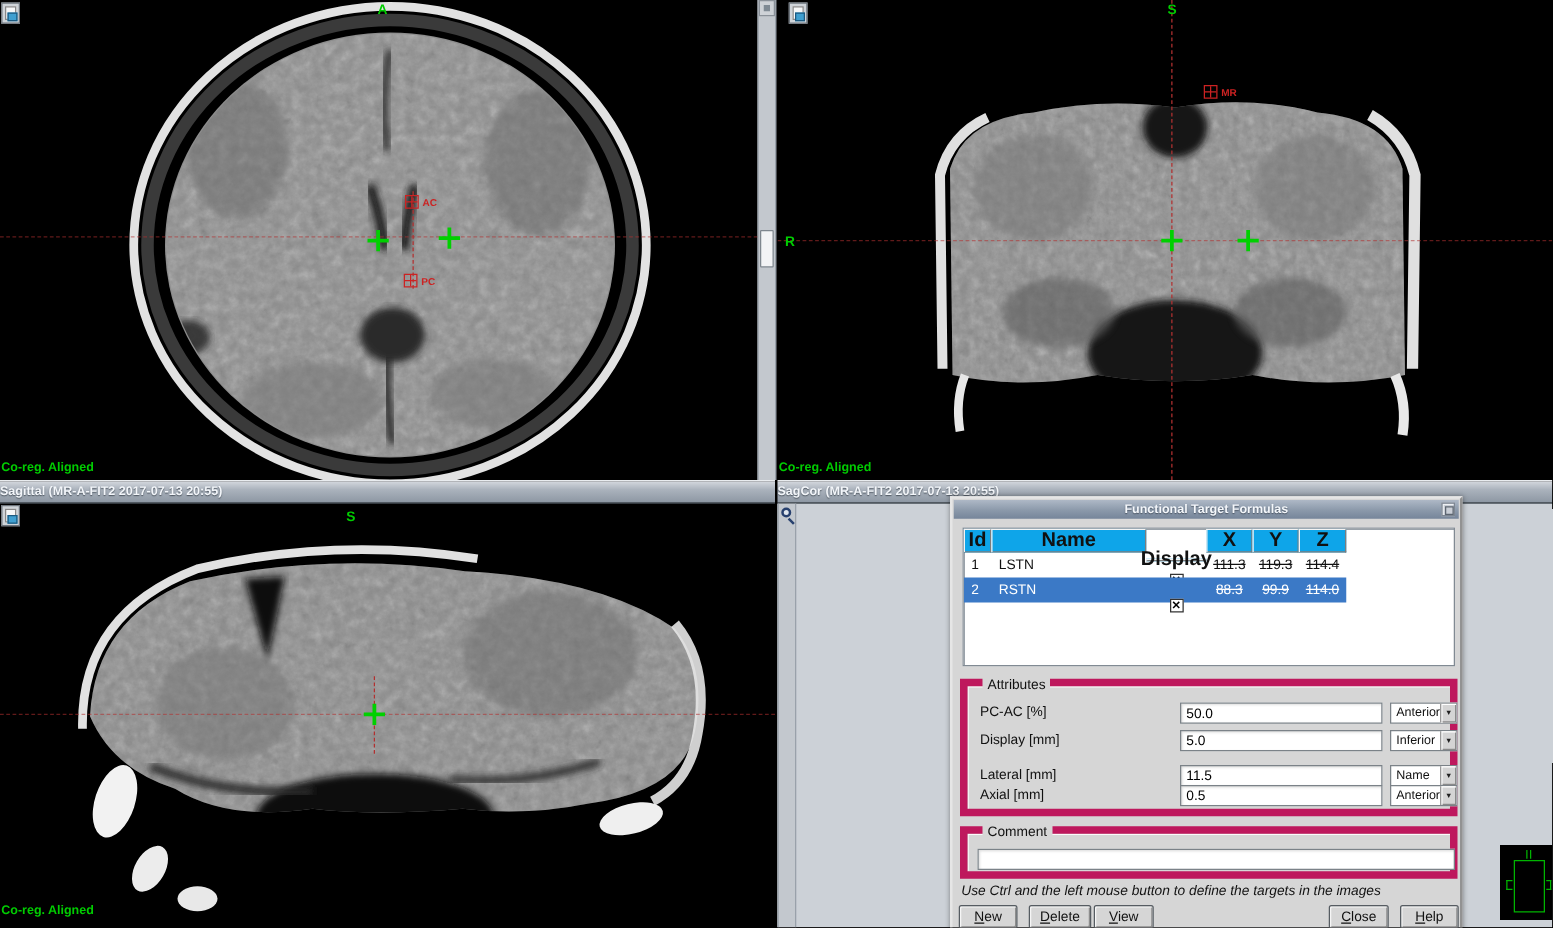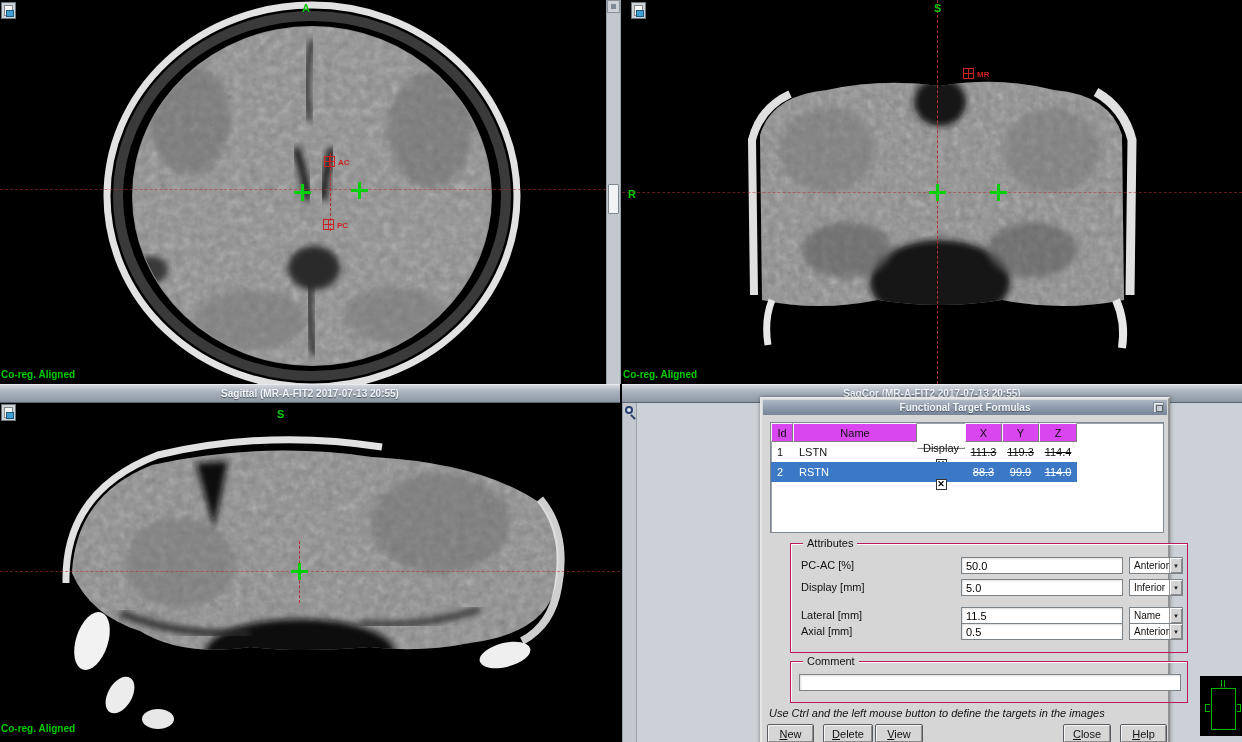--- a/index.html
+++ b/index.html
@@ -7,21 +7,21 @@
   #screen { position:relative; width:1242px; height:742px; overflow:hidden; background:#000; }
 
   .vp { position:absolute; background:#000; overflow:hidden; }
   .vp svg { position:absolute; left:0; top:0; }
 
   
   .panel-titlebar {
     position:absolute; height:19px;
     background:linear-gradient(180deg,#d4d8de 0%,#aab2bc 40%,#8d97a3 100%);
     border-top:1px solid #e9ecef; border-bottom:1px solid #5c6670;
-    display:flex; align-items:center; justify-content:center;
+    display:flex; align-items:center; 
     font-size:10px; font-weight:bold; color:#f3f6fa; text-shadow:0 1px 1px #49525c;
   }
 
   
   .gtext { position:absolute; color:#00cc00; font-weight:bold; font-size:11px; z-index:5; }
   .status { position:absolute; color:#00cc00; font-weight:bold; font-size:10px; z-index:5; }
 
   
   .hdash { position:absolute; height:0; border-top:1px dashed #b23030; z-index:4; }
   .vdash { position:absolute; width:0; border-left:1px dashed #b23030; z-index:4; }
@@ -73,33 +73,33 @@
     background:linear-gradient(180deg,#aeb8c6 0%,#8b99aa 55%,#76859a 100%);
     display:flex; align-items:center; justify-content:center;
     font-size:10px; font-weight:bold; color:#f4f7fb; text-shadow:0 1px 1px #45505e; }
   #max-btn { position:absolute; right:3px; top:2px; width:11px; height:11px; background:#c9ced6;
     border:1px solid #7d8692; box-shadow:inset 1px 1px 0 #eef1f4; }
   #max-btn::after { content:""; position:absolute; left:2px; top:2px; width:5px; height:5px; border:1px solid #5c6570; }
 
   #ft-table { position:absolute; left:8px; top:23px; width:394px; height:111px; background:#fff;
     border:1px solid #818a93; box-shadow:inset 1px 1px 0 #9aa2aa; overflow:hidden; }
   .thead { display:flex; height:19px; }
-  .th { background:#d946ef; border:1px solid; border-color:#f4f4f4 #7d7d7d #7d7d7d #f4f4f4;
-    font-weight:normal; display:flex; align-items:center; justify-content:center; font-size:11px; }
+  .th { background:#0ea5e9; border:1px solid; border-color:#f4f4f4 #7d7d7d #7d7d7d #f4f4f4;
+    font-weight:bold; display:flex; align-items:center; justify-content:center; font-size:16px; }
   .trow { display:inline-flex; height:20px; align-items:center; }
   .trow.selected { background:#3b79c6; color:#fff; }
   .td { display:flex; align-items:center; justify-content:center; font-size:11px; }
   .td.left { justify-content:flex-start; padding-left:6px; }
   .c-id { width:22px; } .c-name { width:124px; } .c-disp { width:48px;margin-top:24px; }
   .c-x { width:37px; } .c-y { width:37px; } .c-z { width:38px; }
   .strike { text-decoration:line-through; }
   .cb { width:11px; height:11px; background:#fff; border:1px solid #333; color:#000;
     font-size:9px; line-height:9px; text-align:center; font-weight:bold; }
 
-  .group { position:absolute; border:1px solid #be185d; box-shadow:inset 1px 1px 0 #fbfbfb;margin-left:22px; }
+  .group { position:absolute; border:6px solid #be185d; box-shadow:inset 1px 1px 0 #fbfbfb; }
   .group-label { position:absolute; top:-7px; left:12px; background:#d6d6d6; padding:0 4px; font-size:11px; }
 
   .attr-row { position:absolute; left:0; width:100%; height:17px; }
   .attr-label { position:absolute; left:10px; top:2px; font-size:11px; }
   .attr-row input { position:absolute; left:170px; top:0; width:162px; height:17px; }
   input[type=text] { border:1px solid #7b8288; box-shadow:inset 1px 1px 2px #00000022;
     background:#fff; font-family:"Liberation Sans",sans-serif; font-size:11px; padding:0 4px; }
   .dropdown { position:absolute; left:338px; top:0; width:54px; height:17px; background:#fff;
     border:1px solid #7b8288; display:flex; align-items:center; }
   .dd-text { flex:1; padding-left:4px; font-size:10px; }

